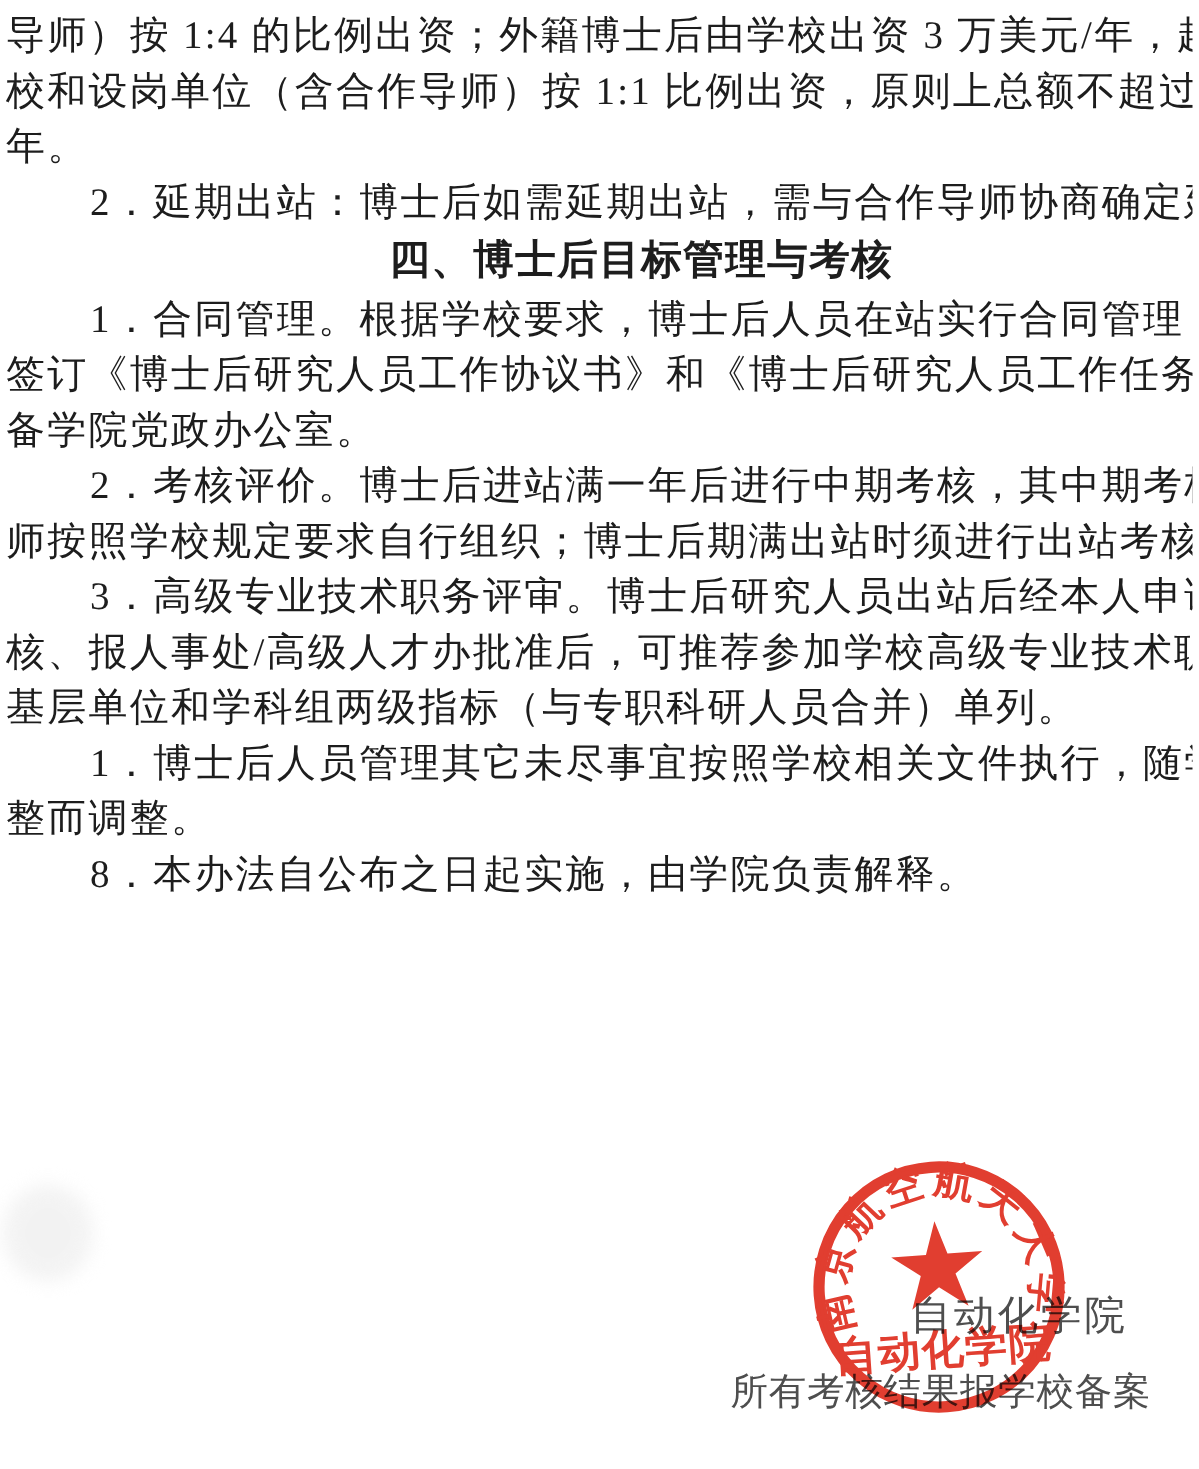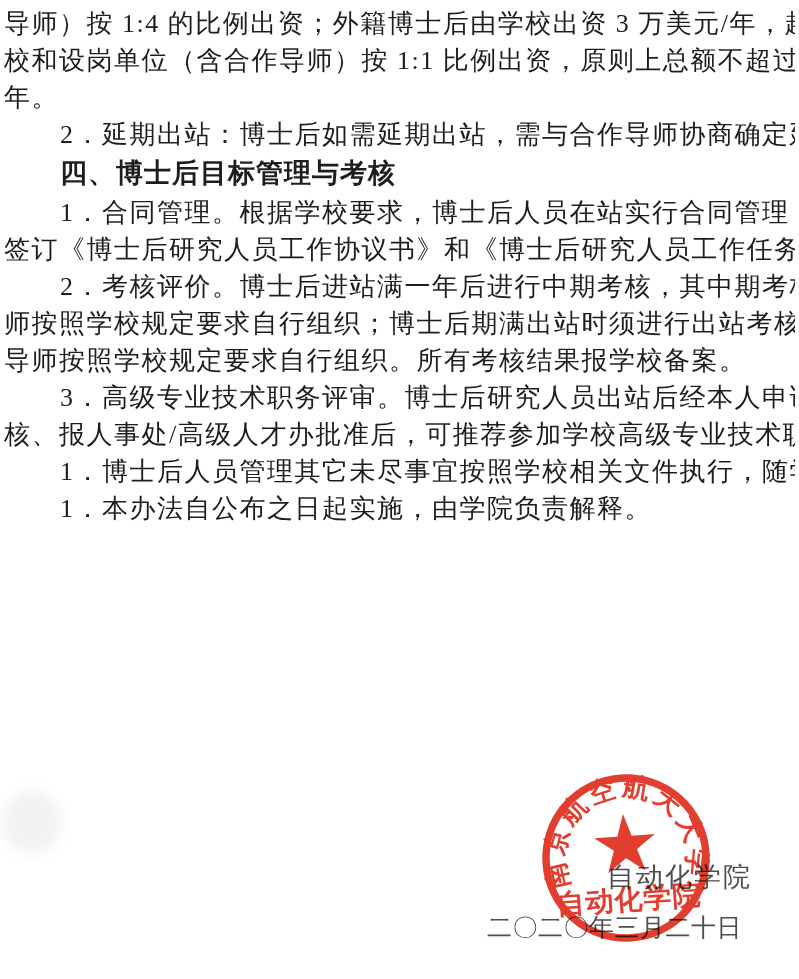--- a/index.html
+++ b/index.html
@@ -34,20 +34,21 @@
     white-space: nowrap;
     overflow: hidden;
   }
   .line.indent { padding-left: 56px; }
   .line.heading {
     font-family: "Liberation Sans", "DejaVu Sans", sans-serif;
     font-weight: 700;
     font-size: 27px;
     letter-spacing: 1px;
     margin: 2px 0;
+    text-align: center;
   }
   .signature-dept {
     position: absolute;
     left: 607px; top: 859px;
     font-size: 27px;
     letter-spacing: 2px;
     color: #4e4e4e;
     white-space: nowrap;
   }
   .signature-date {
@@ -77,31 +78,33 @@
 <div class="smudge"></div>
 
 <div class="doc">
   <div class="line">导师）按 1:4 的比例出资；外籍博士后由学校出资 3 万美元/年，超出部分学</div>
   <div class="line">校和设岗单位（含合作导师）按 1:1 比例出资，原则上总额不超过 5 万美元/</div>
   <div class="line">年。</div>
   <div class="line indent">2．延期出站：博士后如需延期出站，需与合作导师协商确定延期期间的</div>
   <div class="line indent heading">四、博士后目标管理与考核</div>
   <div class="line indent">1．合同管理。根据学校要求，博士后人员在站实行合同管理，进站时须</div>
   <div class="line">签订《博士后研究人员工作协议书》和《博士后研究人员工作任务书》，并报</div>
+  <div class="line">备学院党政办公室。</div>
   <div class="line indent">2．考核评价。博士后进站满一年后进行中期考核，其中期考核由合作导</div>
   <div class="line">师按照学校规定要求自行组织；博士后期满出站时须进行出站考核，由合作</div>
-  <div class="line">导师按照学校规定要求自行组织。所有考核结果报学校备案。</div>
   <div class="line indent">3．高级专业技术职务评审。博士后研究人员出站后经本人申请、学院审</div>
   <div class="line">核、报人事处/高级人才办批准后，可推荐参加学校高级专业技术职务评审，</div>
+  <div class="line">基层单位和学科组两级指标（与专职科研人员合并）单列。</div>
   <div class="line indent">1．博士后人员管理其它未尽事宜按照学校相关文件执行，随学校政策调</div>
-  <div class="line indent">1．本办法自公布之日起实施，由学院负责解释。</div>
+  <div class="line">整而调整。</div>
+  <div class="line indent">8．本办法自公布之日起实施，由学院负责解释。</div>
 </div>
 
 <div class="signature-dept">自动化学院</div>
-<div class="signature-date">二〇二〇年三月二十日</div>
+<div class="signature-date">所有考核结果报学校备案</div>
 
 <svg class="seal" viewBox="0 0 192 192" xmlns="http://www.w3.org/2000/svg">
   <circle cx="96" cy="96" r="80" fill="none" stroke="#df2f20" stroke-width="7.5"></circle>
   <polygon fill="#df2f20" points="96,52 103.2,74.1 126.4,74.1 107.6,87.8 114.8,109.9 96,96.2 77.2,109.9 84.4,87.8 65.6,74.1 88.8,74.1"></polygon>
   <defs>
     <path id="seal-arc" d="M 39.8 122.2 A 62 62 0 1 1 152.2 122.2" fill="none"></path>
   </defs>
   <text font-size="26.5" fill="#df2f20" letter-spacing="4">
     <textPath href="#seal-arc" startOffset="50%" text-anchor="middle">南京航空航天大学</textPath>
   </text>

